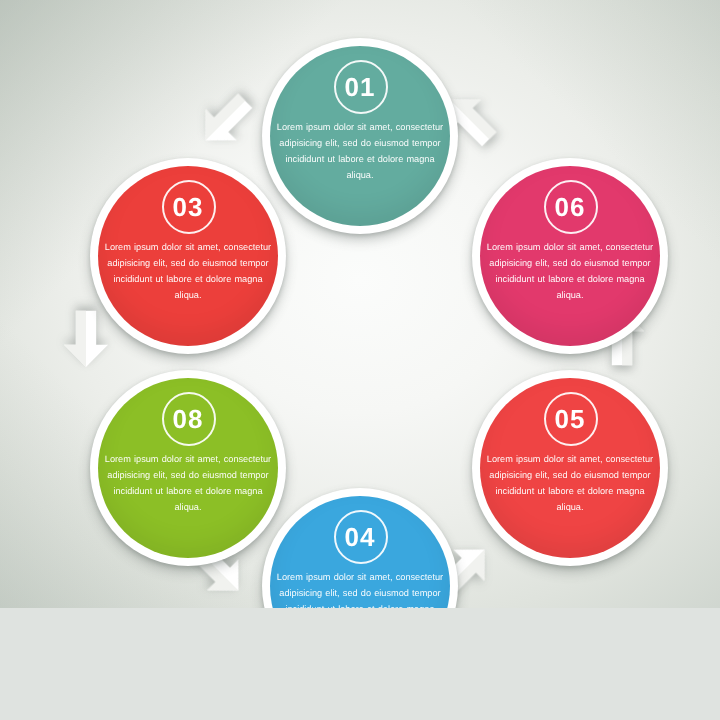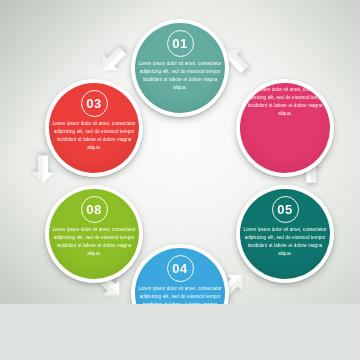--- a/index.html
+++ b/index.html
@@ -155,30 +155,33 @@
   <div class="node" id="node-04">
     <div class="disc" style="background-color: rgb(58, 167, 222);">
       <div class="badge">
         <span class="badge-num">04</span>
       </div>
       <div class="body-text">Lorem ipsum dolor sit amet, consectetur adipisicing elit, sed do eiusmod tempor incididunt ut labore et dolore magna aliqua.</div>
     </div>
   </div>
 
   <div class="node" id="node-05">
-    <div class="disc" style="background-color: #0f766e;">
+    <div class="disc" style="background-color: #ef4444;">
       <div class="badge">
         <span class="badge-num">05</span>
       </div>
       <div class="body-text">Lorem ipsum dolor sit amet, consectetur adipisicing elit, sed do eiusmod tempor incididunt ut labore et dolore magna aliqua.</div>
     </div>
   </div>
 
   <div class="node" id="node-06">
     <div class="disc" style="background-color: rgb(226, 57, 108);">
+      <div class="badge">
+        <span class="badge-num">06</span>
+      </div>
       <div class="body-text">Lorem ipsum dolor sit amet, consectetur adipisicing elit, sed do eiusmod tempor incididunt ut labore et dolore magna aliqua.</div>
     </div>
   </div>
 
   <div class="arrow" id="arrow-01-02">
     <svg viewBox="0 0 40 40" aria-hidden="true">
       <polygon points="20,3 33,16 26,16 26,36 14,36 14,16 7,16" fill="#ffffff"></polygon>
       <polygon points="20,3 33,16 26,16 26,36 20,36" fill="#f1f2ef"></polygon>
     </svg>
   </div>

